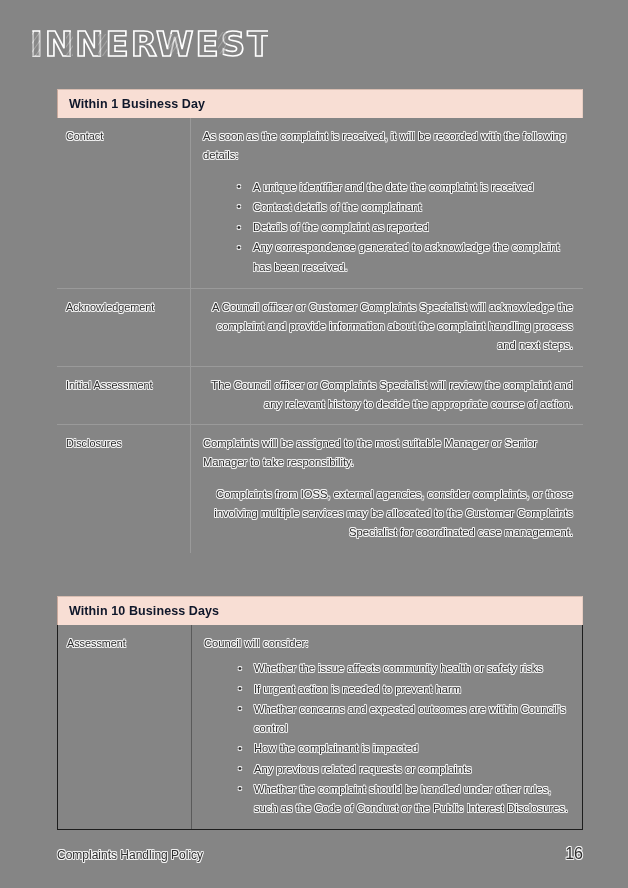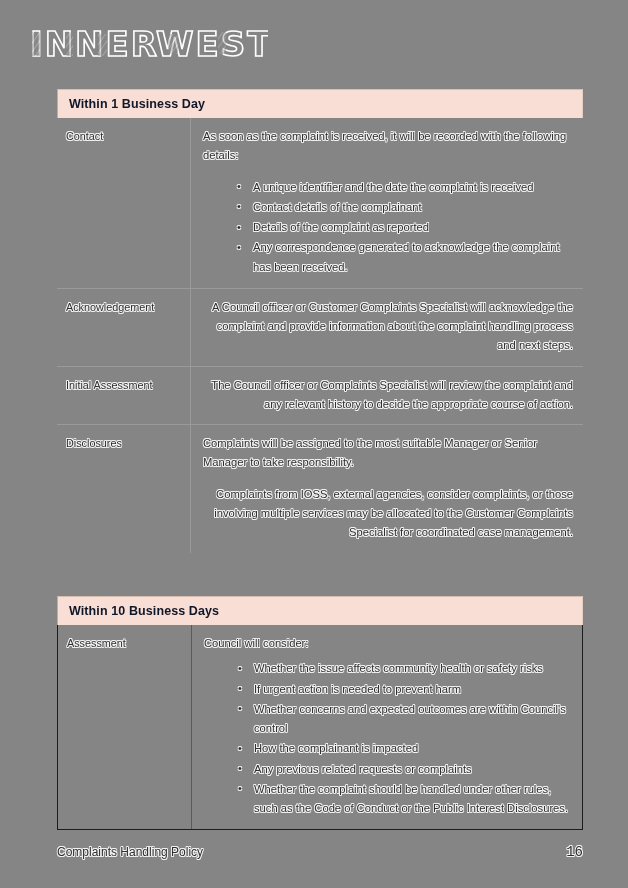--- a/index.html
+++ b/index.html
@@ -144,21 +144,21 @@
   .footer {
     position: absolute;
     left: 57px;
     right: 45px;
     top: 840px;
     display: flex;
     justify-content: space-between;
     align-items: baseline;
   }
   .footer-left { font-size: 12px; }
-  .footer-right { font-size: 14px; font-family: Liberation Mono, monospace; }
+  .footer-right { font-size: 16px; }
 </style>
 </head>
 <body>
 
 <div class="page">
 
   <div class="logo">
     <svg width="240" height="46" viewBox="0 0 240 46" xmlns="http://www.w3.org/2000/svg" aria-hidden="true">
       <defs>
         <pattern id="hatch" width="5" height="5" patternUnits="userSpaceOnUse" patternTransform="rotate(35)">

